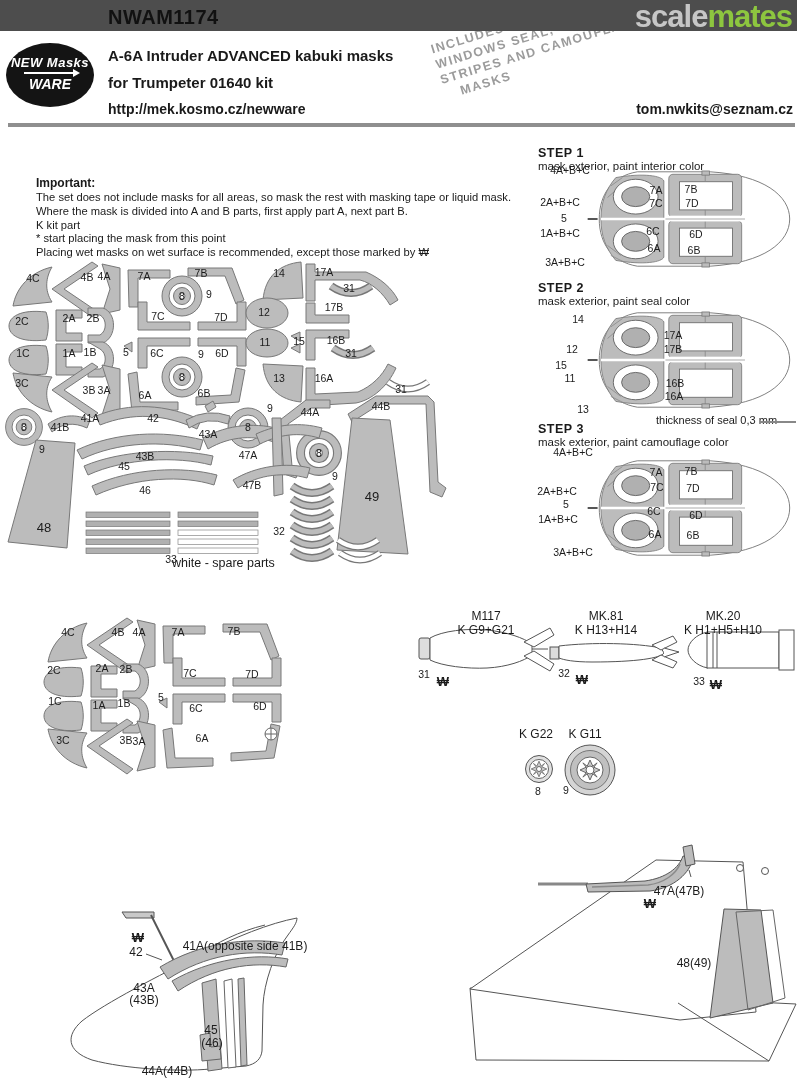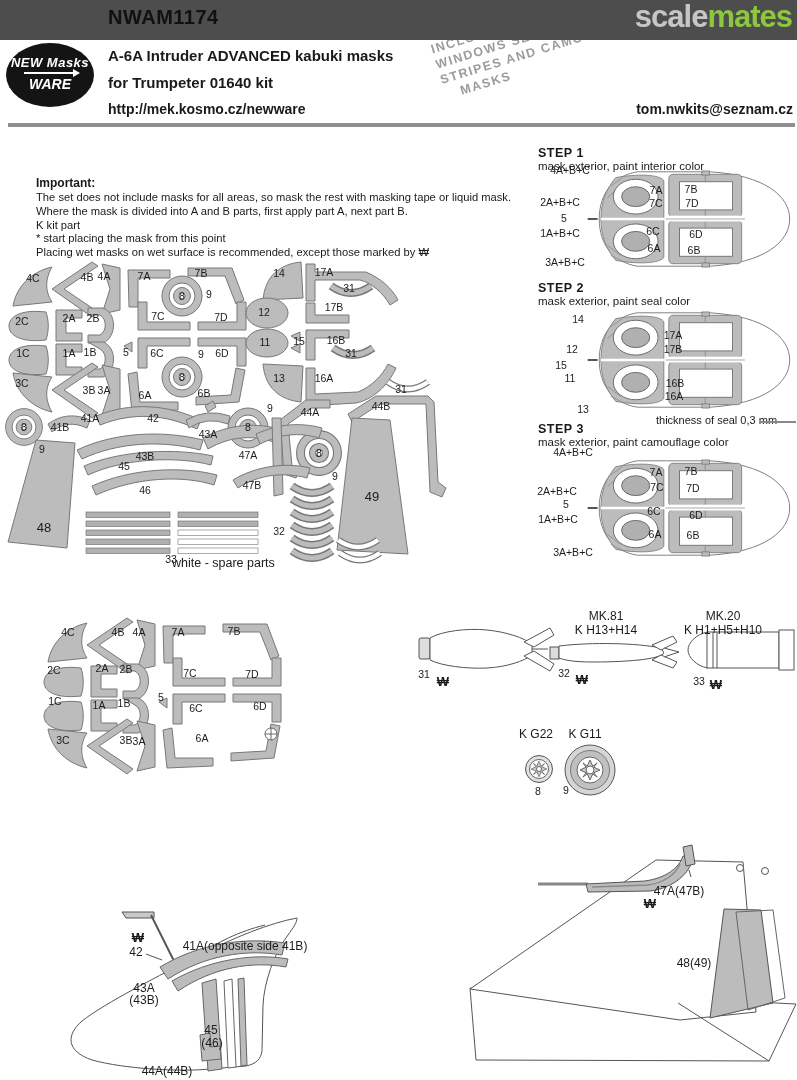--- a/index.html
+++ b/index.html
@@ -1,21 +1,21 @@
 <!DOCTYPE html>
 <html><head>
 <meta charset="utf-8">
 <style>
   * { margin:0; padding:0; box-sizing:border-box; }
   html,body { width:797px; height:1080px; }
   body { background:#fff; font-family:"Liberation Sans", sans-serif; position:relative; overflow:hidden; color:#1a1a1a; }
   .page { position:absolute; inset:0; width:797px; height:1080px; background:#fff; }
 
   
-  .topbar { position:absolute; left:0; top:0; width:797px; height:40px; background:#4d4d4d; z-index:6; }
+  .topbar { position:absolute; left:0; top:0; width:797px; height:31px; background:#4d4d4d; z-index:6; }
   .code { position:absolute; left:108px; top:6px; font-size:20px; font-weight:bold; color:#111; letter-spacing:.5px; }
   .brand { position:absolute; right:5px; top:-1px; font-size:31px; font-weight:bold; letter-spacing:-1px;margin-left:32px; }
   .b-scale { color:#c6c6c6; } .b-mates { color:#8dc63f; }
 
   
   .oval-logo { position:absolute; left:6px; top:43px; width:88px; height:64px; background:#141414; border-radius:50%; z-index:2; text-align:center; color:#fff; font-style:italic; font-weight:bold; padding-top:12px; }
   .oval-logo .l1 { display:block; font-size:13px; letter-spacing:.5px; }
   .oval-logo .arr { display:block; width:52px; height:2px; background:#fff; margin:2px auto 2px; position:relative; }
   .oval-logo .arr:after { content:""; position:absolute; right:-4px; top:-3px; border-left:7px solid #fff; border-top:4px solid transparent; border-bottom:4px solid transparent; }
   .oval-logo .l2 { display:block; font-size:14px; }
@@ -248,20 +248,24 @@
   <div class="step" style="left:538px;top:417px">
     <div class="step-h" style="padding-top:5px">STEP 3</div>
     <div class="step-d">mask exterior, paint camouflage color</div>
     <svg style="left:48px;top:36px" width="207" height="110" viewBox="0 0 250 120">
         <use href="#canopy"></use>
       </svg>
   </div>
 
   <span class="spare-note">white - spare parts</span>
 
+  <div class="wpn" style="left:421px;top:609px">
+    <div class="wpn-name">M117</div>
+    <div class="wpn-kit">K G9+G21</div>
+  </div>
   <div class="wpn" style="left:541px;top:609px">
     <div class="wpn-name">MK.81</div>
     <div class="wpn-kit">K H13+H14</div>
   </div>
   <div class="wpn" style="left:658px;top:609px">
     <div class="wpn-name">MK.20</div>
     <div class="wpn-kit">K H1+H5+H10</div>
   </div>
 
   <svg class="layer" style="left:412px;top:598px" width="385" height="100" viewBox="0 0 385 100">

